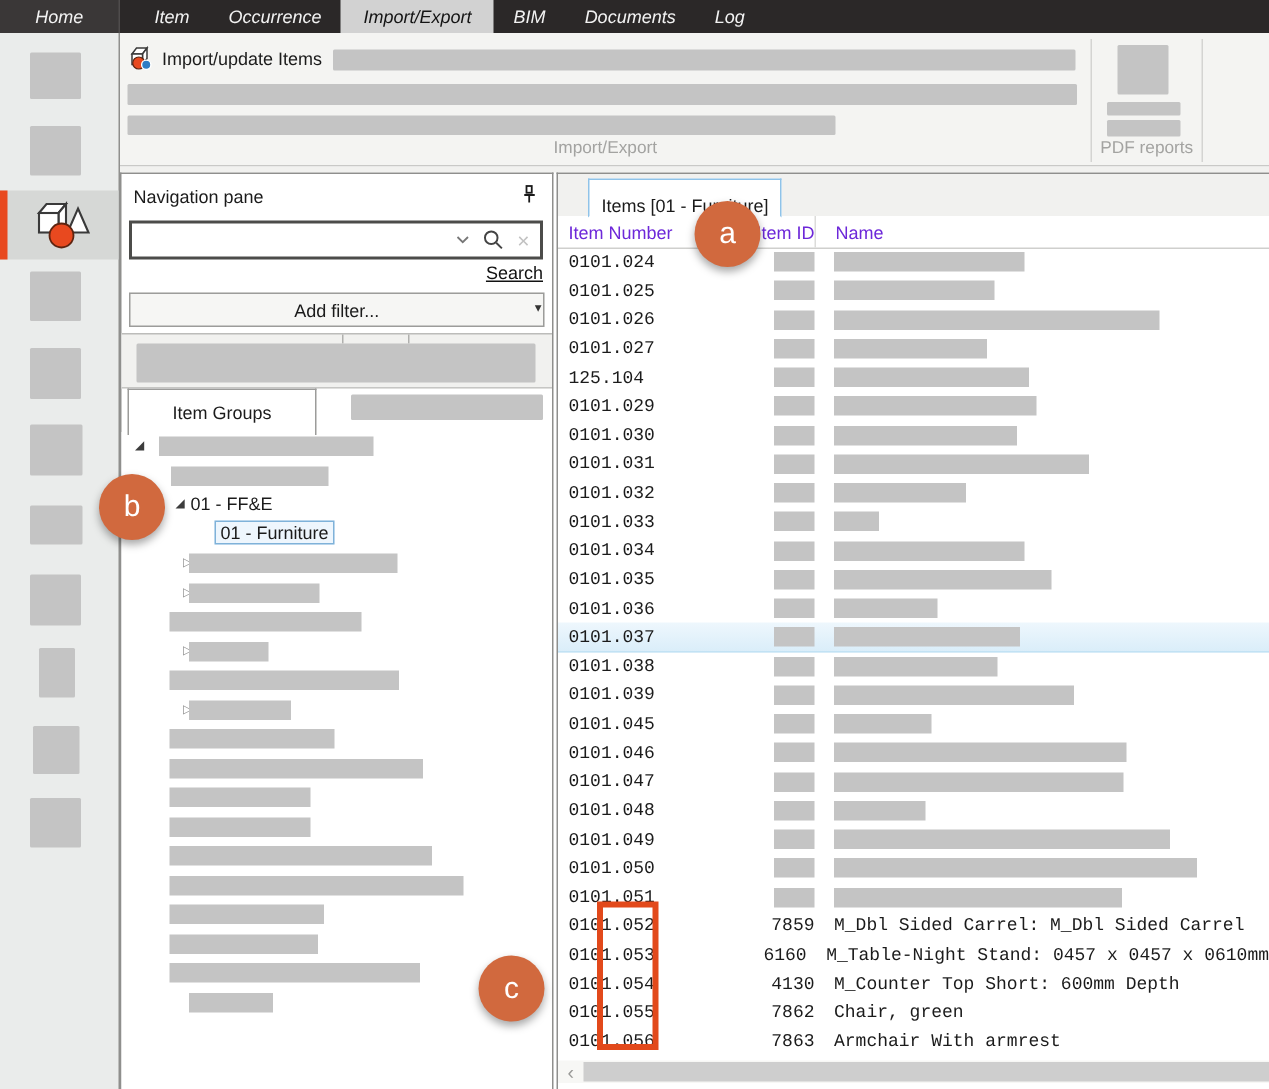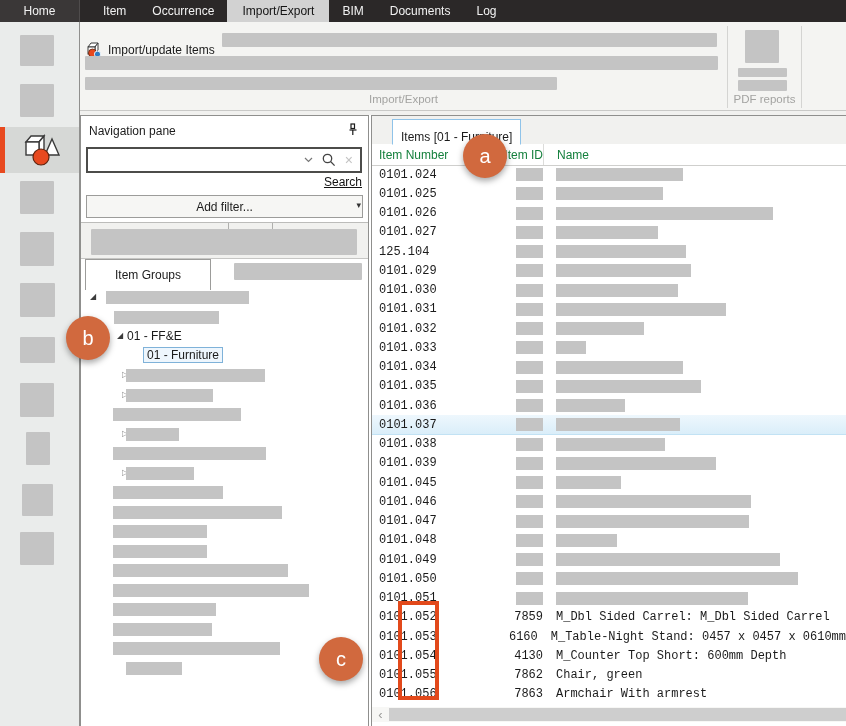--- a/index.html
+++ b/index.html
@@ -1,29 +1,29 @@
 <!DOCTYPE html>
 <html style="--accent-orange: #e8491f; --annotation-orange: #d1693e; --highlight-box-red: #e2491b; --tab-border-blue: #8fc3e9; --placeholder-gray: #c4c4c4; --topbar-bg: #2b2828; --topbar-selected-bg: #d2d2d2;"><head>
 <meta charset="utf-8">
 <style>
   html,body{margin:0;padding:0;background:#fff;}
   .screen{position:relative;width:846px;height:726px;overflow:hidden;background:#fff;
     font-family:"Liberation Sans","DejaVu Sans",sans-serif;font-size:12px;color:#1b1b1b;}
   
   .topbar{position:absolute;left:0;top:0;right:0;height:22px;background:var(--topbar-bg,#2b2828);
     display:flex;align-items:stretch;color:#f2f2f2;}
-  .tb-item{display:flex;align-items:center;padding:0 13px;white-space:nowrap;}
+  .tb-item{display:flex;align-items:center;padding:0 13px;white-space:nowrap;font-style:italic;}
   .tb-item.home{width:80px;justify-content:center;padding:0;background:#3a3737;
     border-right:1px solid #4f4c4c;margin-right:10px;box-sizing:border-box;}
   .tb-item.sel{background:var(--topbar-selected-bg,#d2d2d2);color:#141414;padding:0 15px;}
   
   .ribbon{position:absolute;left:80px;top:22px;right:0;height:88px;background:#f4f4f2;
     border-bottom:1px solid #c9c9c7;}
   .gapstrip{position:absolute;left:80px;top:111px;right:0;height:4px;background:#f1f1ef;}
-  .rb-btnrow{position:absolute;left:6px;top:8px;display:flex;align-items:center;gap:4px;margin-top:11px;}
+  .rb-btnrow{position:absolute;left:6px;top:8px;display:flex;align-items:center;gap:4px;}
   .rb-caption{position:absolute;left:0;width:647px;top:71px;text-align:center;color:#a3a3a1;font-size:11.5px;}
   .rb-caption2{position:absolute;left:647px;width:75px;top:71px;text-align:center;color:#a3a3a1;font-size:11.5px;}
   .rb-sep{position:absolute;top:4px;height:82px;width:1px;background:#d4d4d2;}
   .ph{position:absolute;background:var(--placeholder-gray,#c4c4c4);border-radius:1px;}
   
   .sidebar{position:absolute;left:0;top:22px;width:80px;bottom:0;background:#eaeceb;
     border-right:1px solid #8f8f8d;box-sizing:border-box;}
   .sb-sel{position:absolute;left:0;top:105px;width:79px;height:46px;background:#d6d8d6;
     display:flex;align-items:center;justify-content:center;}
   .sb-stripe{position:absolute;left:0;top:0;width:5px;height:46px;background:var(--accent-orange,#e8491f);}
@@ -52,21 +52,21 @@
   .tree-label{position:absolute;top:2px;white-space:nowrap;}
   .tree-sel{border:1px solid #7fb2d9;background:#eef6fd;padding:0 3px;top:0;}
   
   .itemspane{position:absolute;left:371px;top:115px;right:0;bottom:0;background:#fff;
     border-left:1px solid #8f8f8d;border-top:1px solid #8f8f8d;box-sizing:border-box;}
   .ip-tabrow{position:absolute;left:0;top:0;right:0;height:28px;background:#f1f1ef;border-bottom:1px solid #9a9a98;}
   .ip-tab{position:absolute;left:20px;top:3px;height:26px;background:#fff;z-index:2;
     border:1px solid var(--tab-border-blue,#8fc3e9);border-bottom-color:#fff;
     display:flex;align-items:flex-end;padding:0 8px;box-sizing:border-box;}
   .ip-header{position:absolute;left:0;top:28px;right:0;height:21px;display:flex;align-items:center;
-    border-bottom:1px solid #cfcfcd;background:#fff;color:#15803d;}
+    border-bottom:1px solid #cfcfcd;background:#fff;color:#6d28d9;}
   .h-num{width:118px;padding-left:7px;}
   .h-id{width:46px;height:100%;display:flex;align-items:center;justify-content:flex-end;border-right:1px solid #dcdcda;}
   .h-name{margin-left:13px;}
   .ip-rows{position:absolute;left:0;top:49px;right:0;}
   .trow{height:19.25px;display:flex;align-items:center;font-family:Liberation Mono, monospace;}
   .trow.hl{background:linear-gradient(180deg,#eef7fd,#d9edf9);box-shadow:inset 0 -1px 0 #c2e2f4;}
   .c-num{width:118px;padding-left:7px;}
   .c-id{width:46px;display:flex;justify-content:flex-end;align-items:center;}
   .c-name{margin-left:13px;white-space:nowrap;}
   .ph-id{width:27px;height:13px;background:var(--placeholder-gray,#c4c4c4);}

